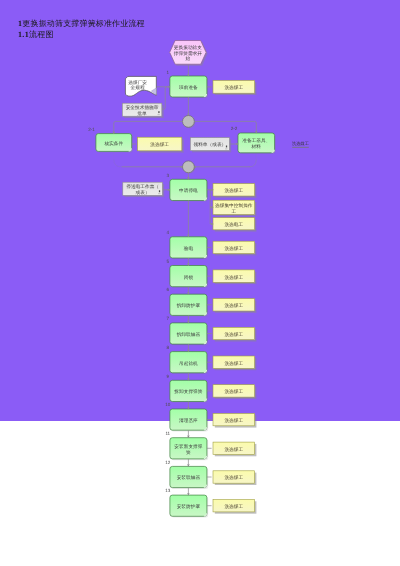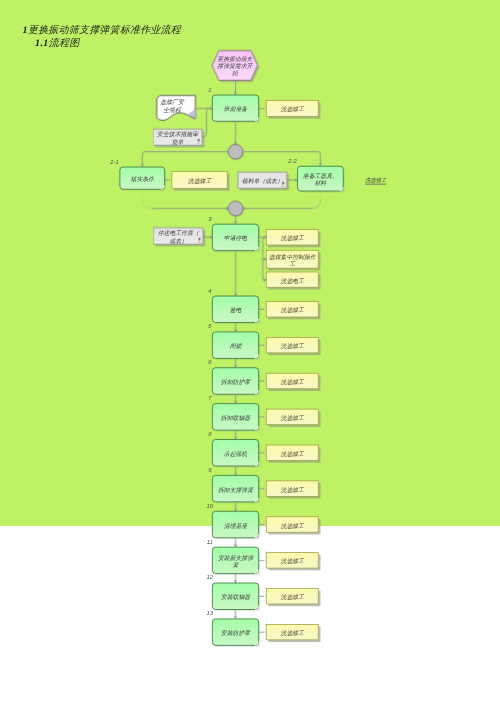--- a/index.html
+++ b/index.html
@@ -1,24 +1,24 @@
 <!DOCTYPE html>
 <html><head>
 <meta charset="utf-8">
 <title>flowchart</title>
 <style>
   html,body{margin:0;padding:0;background:#ffffff;}
   body{width:400px;height:566px;overflow:hidden;
        font-family:"Liberation Sans",sans-serif;
        -webkit-font-smoothing:antialiased;text-rendering:geometricPrecision;}
-  #page{position:relative;width:400px;height:421px;background:#bef264;will-change:opacity;font-style:italic;}
+  #page{position:relative;width:400px;height:421px;background:#8b5cf6;will-change:opacity;}
   .tnum{font-weight:bold;letter-spacing:0.35px;}
   .ttl{position:absolute;will-change:opacity;font-family:"Liberation Serif",serif;color:#1a1a1a;white-space:nowrap;font-size:8px;letter-spacing:0.16px;}
   #t1{left:18.0px;top:19.3px;}
-  #t2{left:28px;top:30.0px;}
+  #t2{left:18.0px;top:30.0px;}
   #chart{position:absolute;left:0;top:0;width:400px;height:566px;will-change:opacity;}
   text{font-family:"Liberation Sans",sans-serif;fill:#333;}
   .lbl{font-size:4.7px;fill:#3b3b3b;}
   .num{font-size:4.6px;fill:#4e4e4e;}
   .role{font-size:4.7px;fill:#4a4230;}
   .docl{font-size:4.7px;fill:#3a3a3a;}
 </style>
 </head>
 <body>
 

